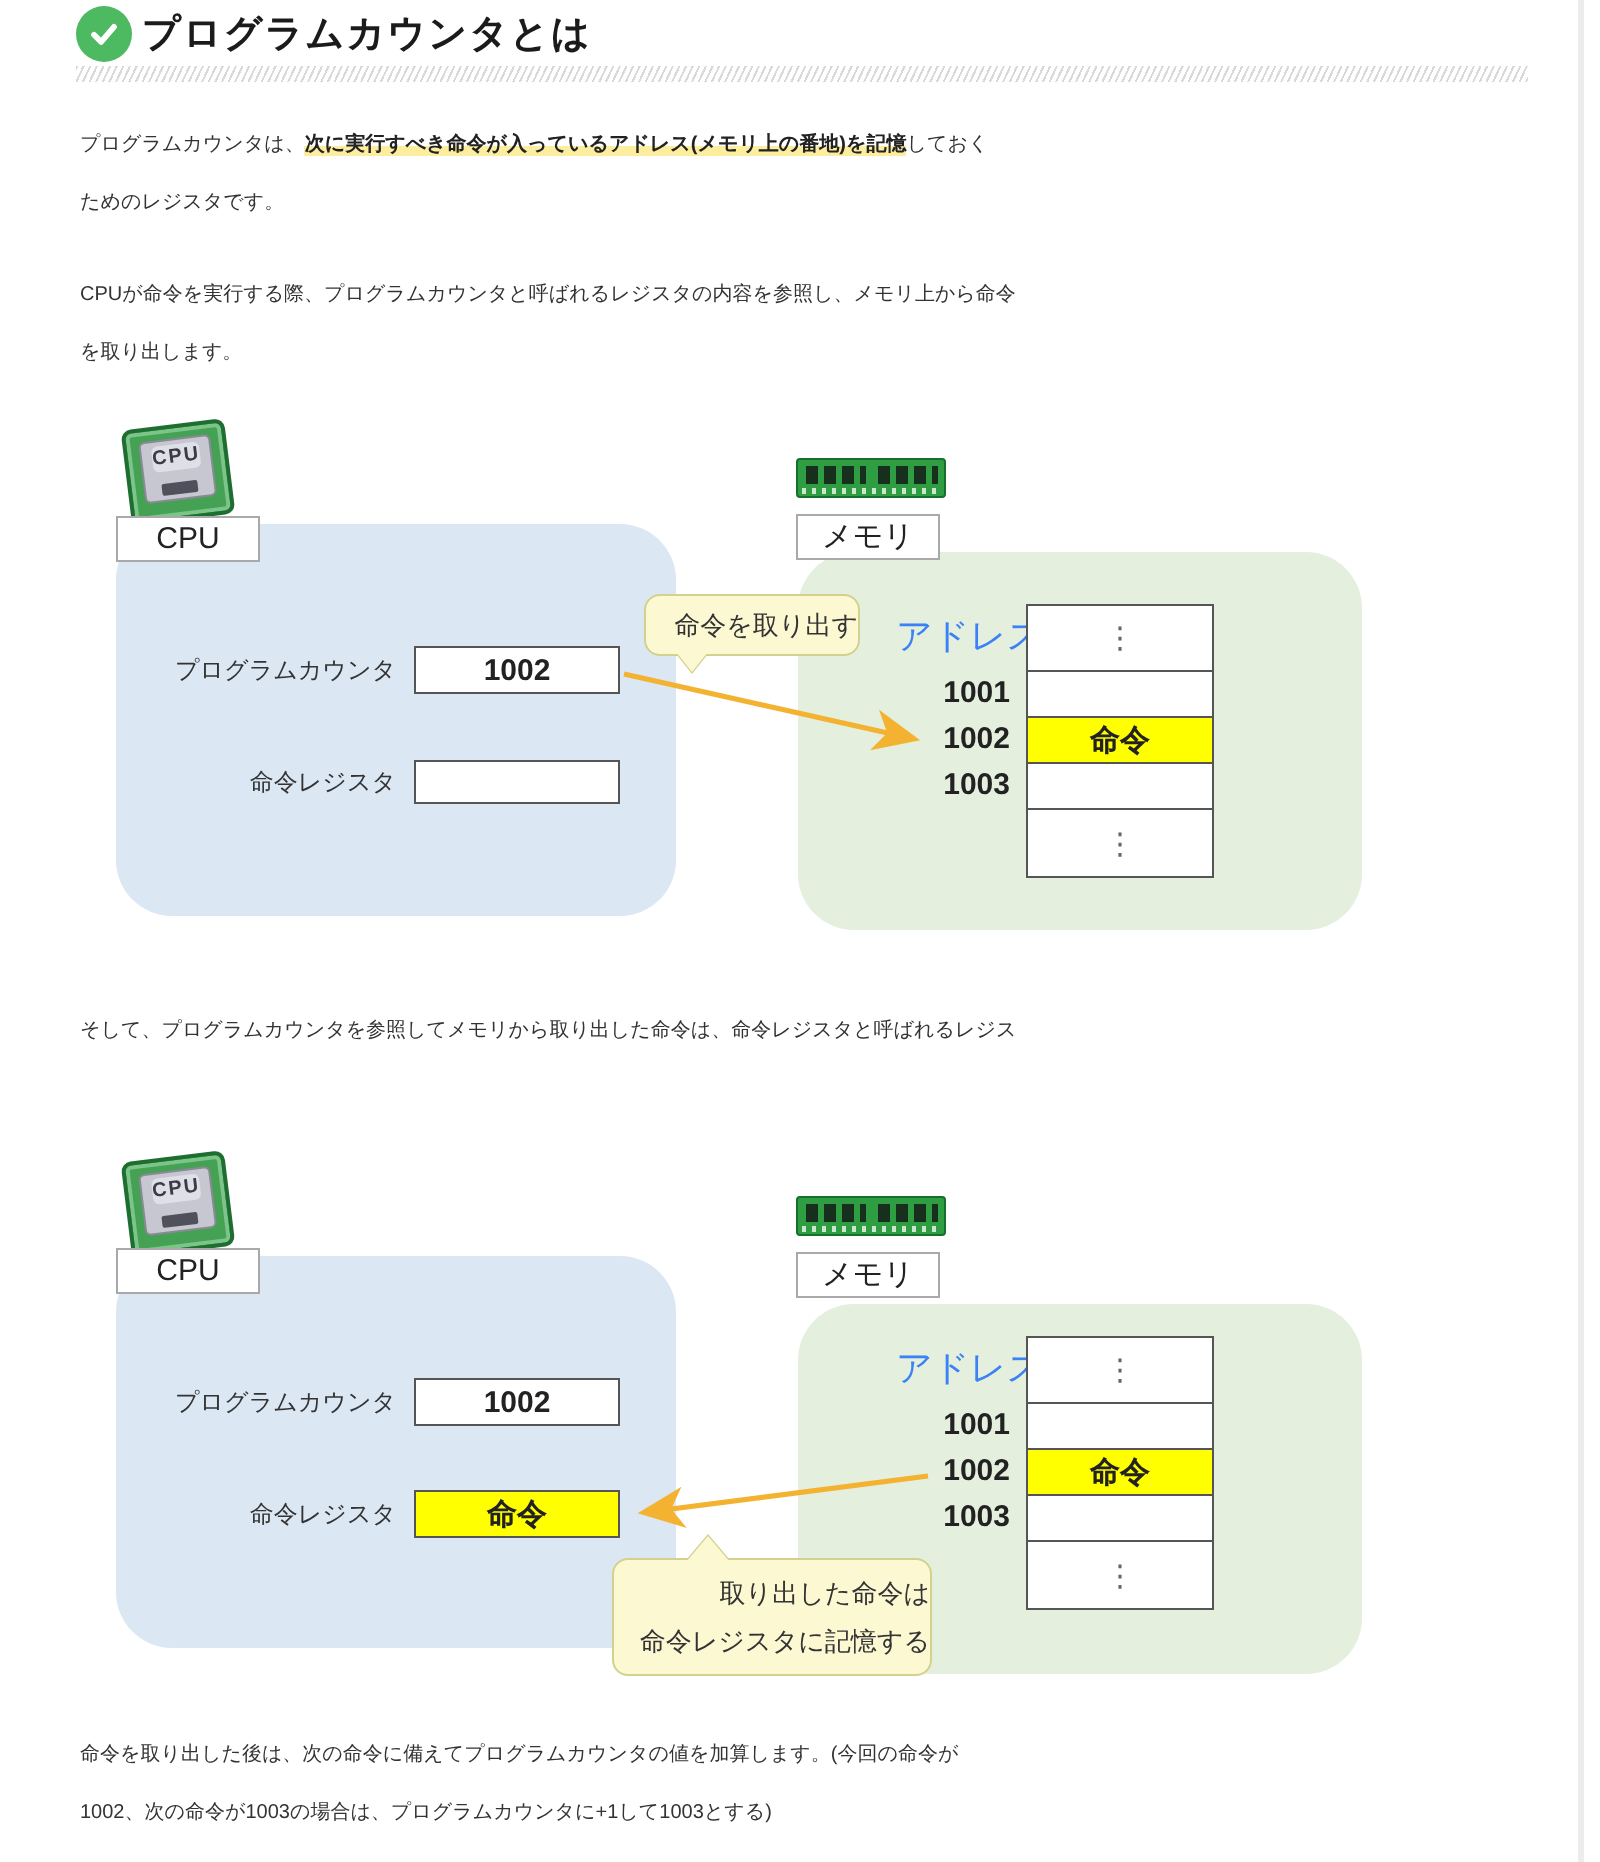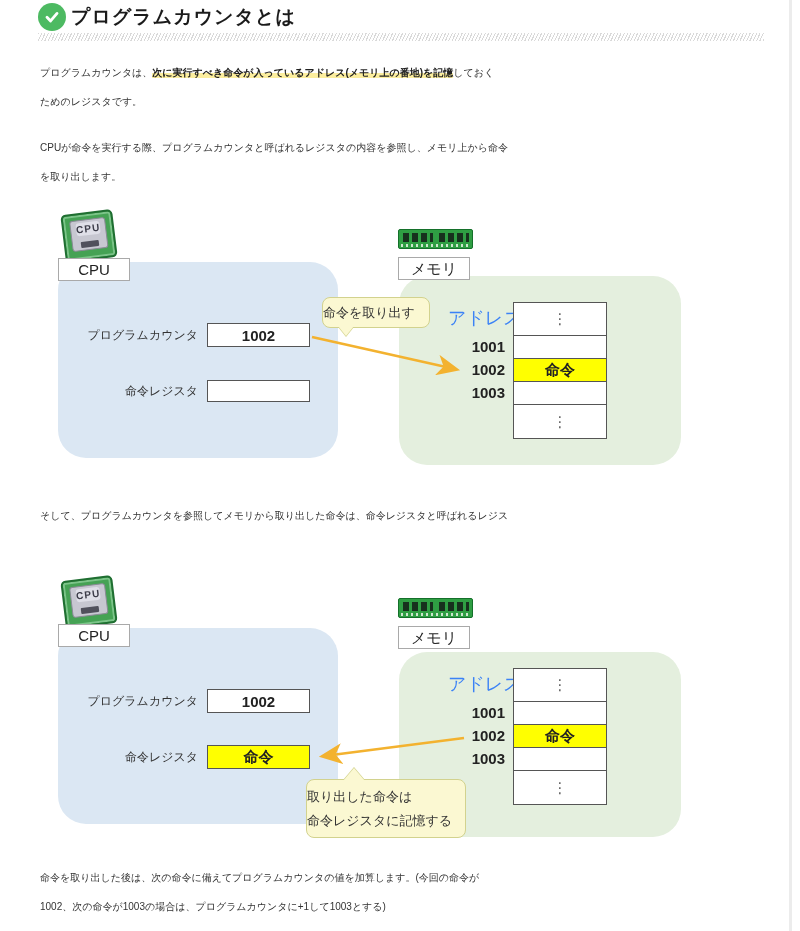--- a/index.html
+++ b/index.html
@@ -73,21 +73,21 @@
   .mcell { border-bottom:1px solid #555; display:flex; align-items:center; justify-content:center;
     font-size:15px; color:#222; background:#fff; }
   .mcell:last-child { border-bottom:none; }
   .mcell.tall { height:33px; color:#666; font-size:15px; }
   .mcell.row { height:23px; }
   .mcell.hl { background:#ffff00; font-weight:600; }
   .addr-num { position:absolute; width:60px; left:445px; text-align:right; font-size:15px; font-weight:600; color:#222; z-index:2; }
 
   
   .bubble { position:absolute; background:#fbf8d2; border:1px solid #d2d28e; border-radius:8px;
-    font-size:13px; color:#333; z-index:6; display:flex; flex-direction:column; align-items:flex-start; justify-content:center; }
+    font-size:13px; color:#333; z-index:6; display:flex; flex-direction:column; align-items:flex-end; justify-content:center; }
   .bubble .tail-down { position:absolute; bottom:-9px; left:15px; width:0; height:0;
     border-left:8px solid transparent; border-right:8px solid transparent; border-top:10px solid #fbf8d2;
     filter:drop-shadow(0 1px 0 #d2d28e); }
   .bubble .tail-up { position:absolute; top:-12px; left:36px; width:0; height:0;
     border-left:11px solid transparent; border-right:11px solid transparent; border-bottom:13px solid #fbf8d2;
     filter:drop-shadow(0 -1px 0 #d2d28e); }
 
   .arrow-layer { position:absolute; left:0; top:0; width:800px; height:931px; z-index:5; pointer-events:none; }
 </style>
 </head>

